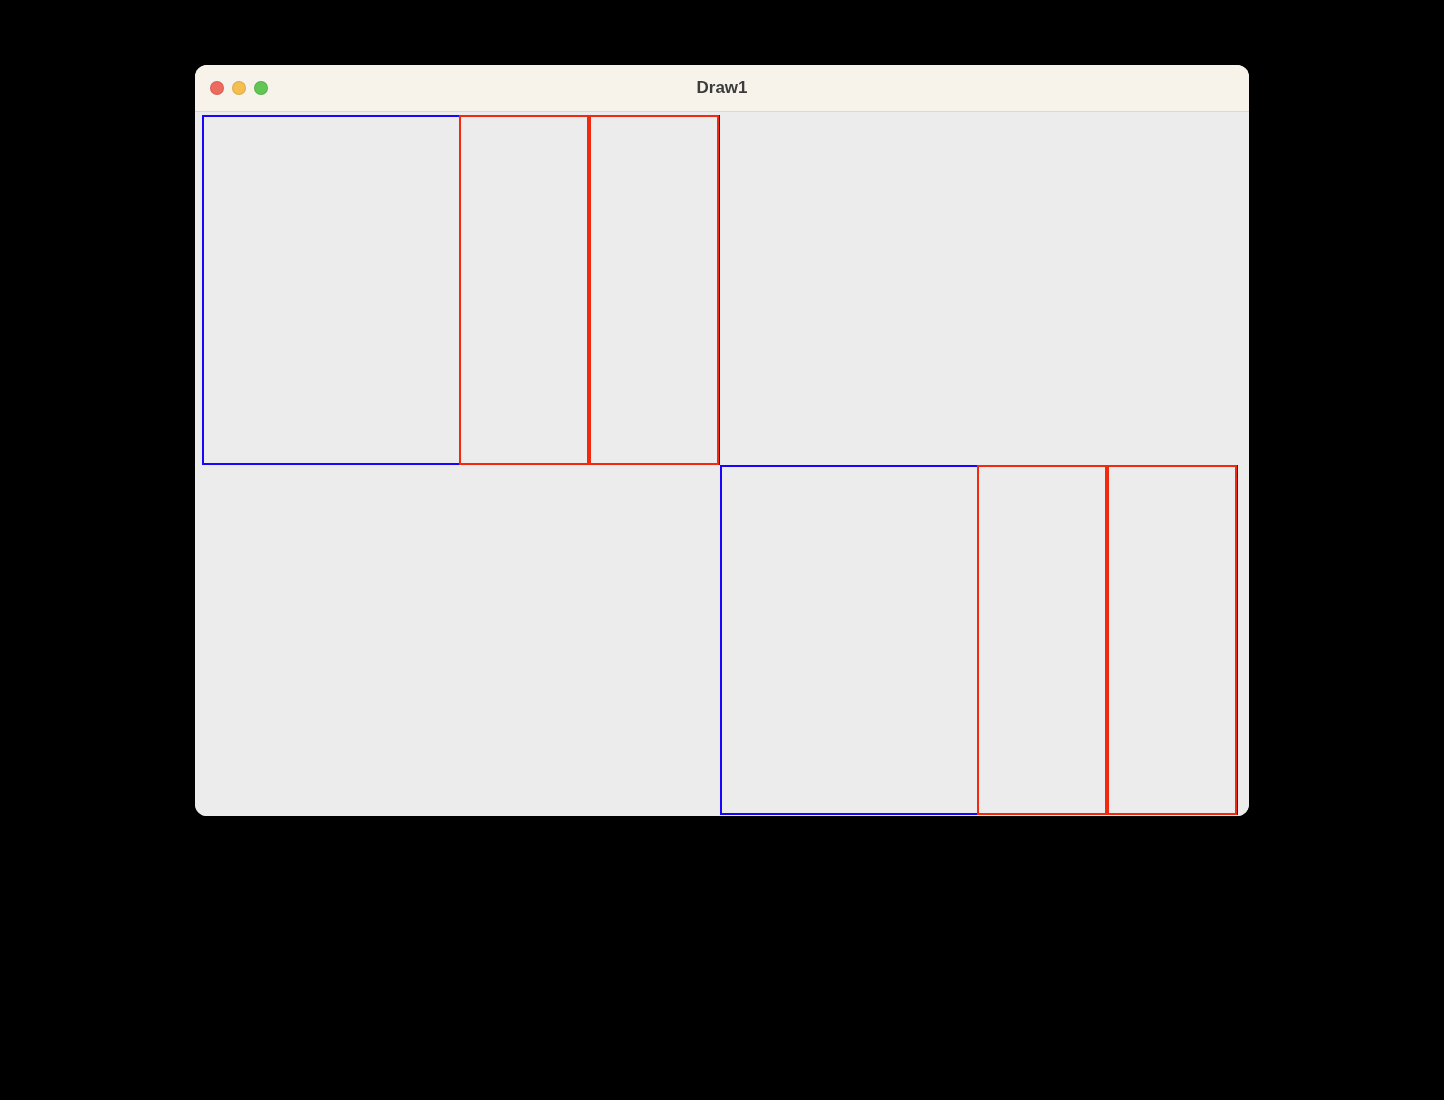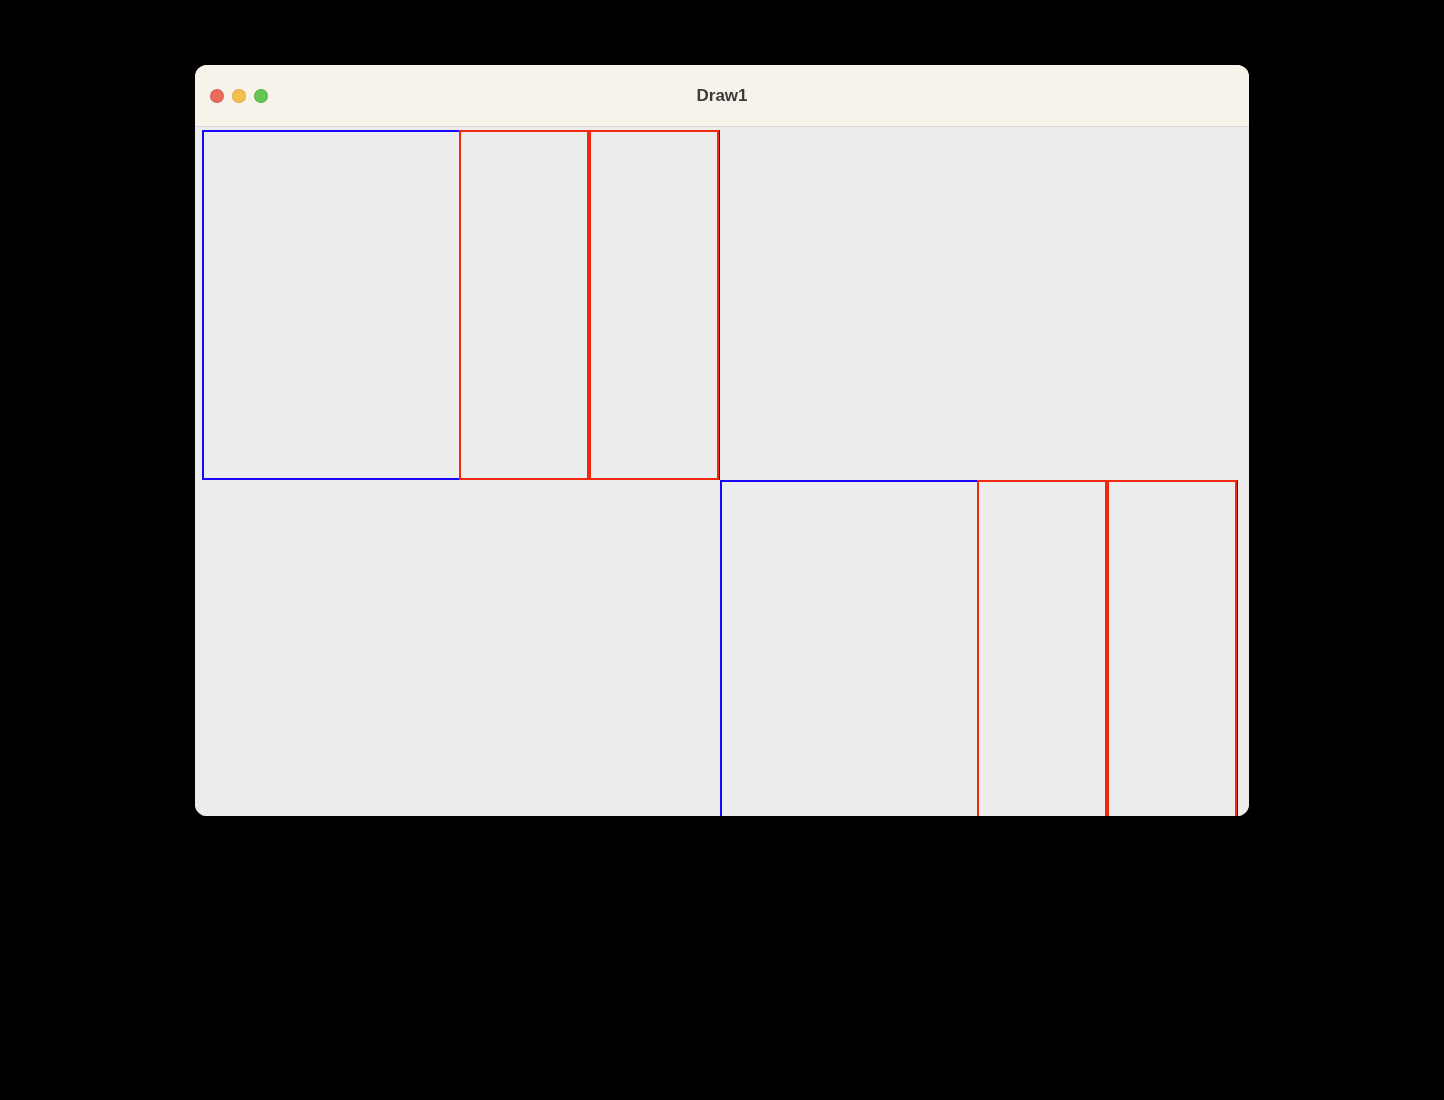--- a/index.html
+++ b/index.html
@@ -24,21 +24,21 @@
       height: 751px;
       background: #ececec;
       border-radius: 12px;
       overflow: hidden;
       box-shadow: 0 20px 60px rgba(0,0,0,0.5);
       display: flex;
       flex-direction: column;
     }
     
     .titlebar {
-      height: 62px;
+      height: 47px;
       background: #f7f3eb;
       border-bottom: 1px solid #d8d8d8;
       display: flex;
       align-items: center;
       position: relative;
       flex-shrink: 0;
     }
     
     .traffic-lights {
       display: flex;

